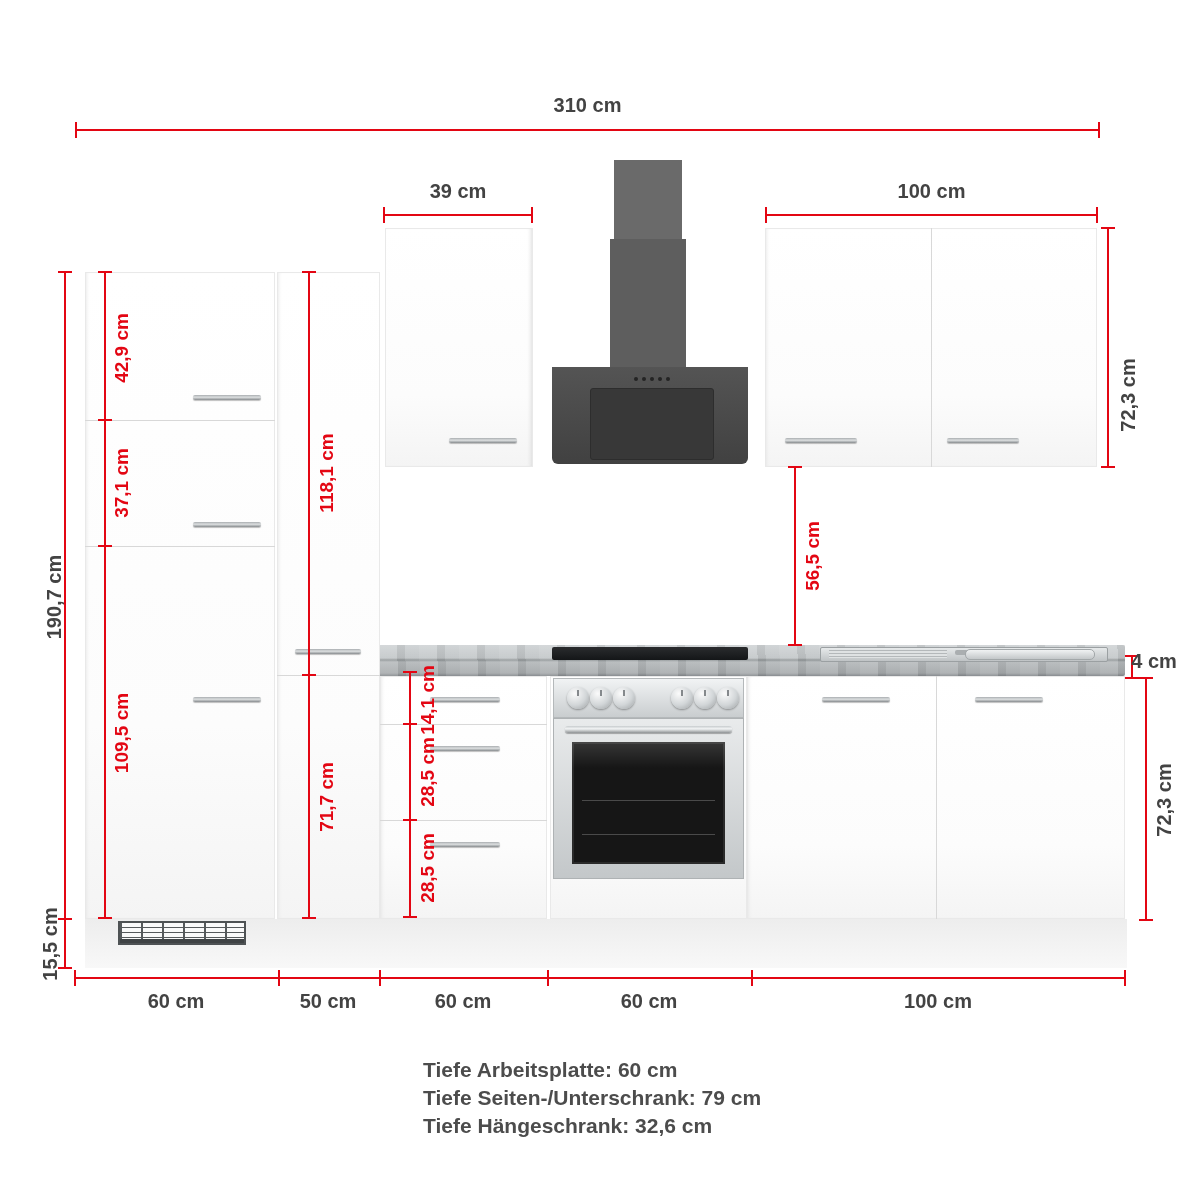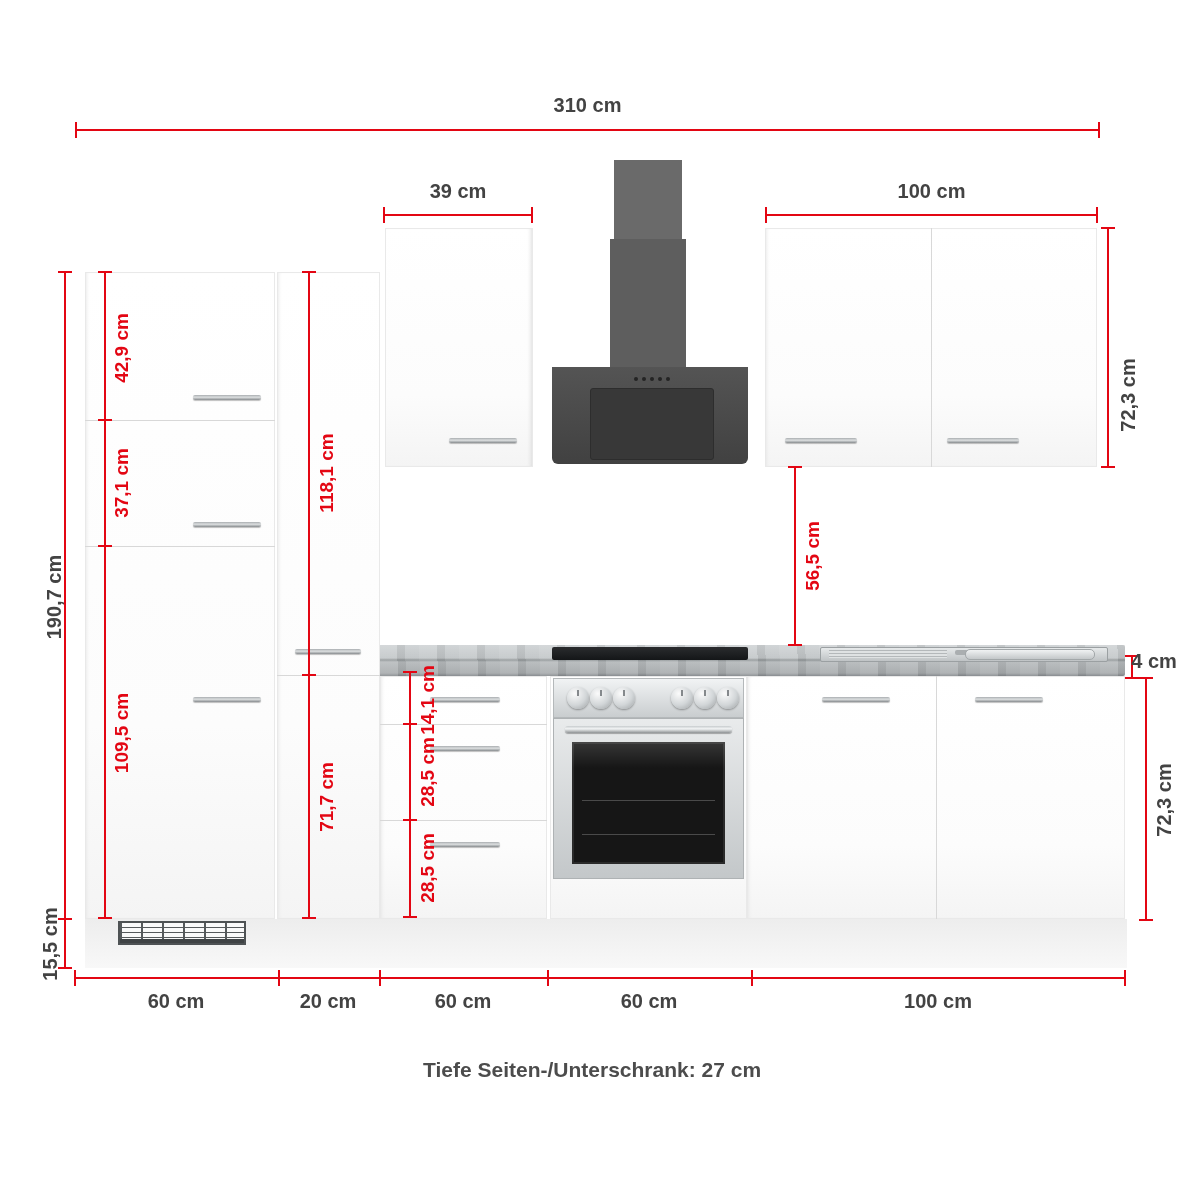--- a/index.html
+++ b/index.html
@@ -257,22 +257,24 @@
 
   <div class="dh" style="left:74px;top:977px;width:1052px;">
     <i style="left:0;"></i>
       <i style="left:204px;"></i>
       <i style="left:305px;"></i>
       <i style="left:473px;"></i>
       <i style="left:677px;"></i>
       <i style="left:1050px;"></i>
   </div>
   <div class="lab" style="left:116px;top:990px;width:120px;">60 cm</div>
-  <div class="lab" style="left:268px;top:990px;width:120px;">20 cm</div>
+  <div class="lab" style="left:268px;top:990px;width:120px;">50 cm</div>
   <div class="lab" style="left:403px;top:990px;width:120px;">60 cm</div>
   <div class="lab" style="left:589px;top:990px;width:120px;">60 cm</div>
   <div class="lab" style="left:878px;top:990px;width:120px;">100 cm</div>
 
   <div class="footer">
-    <div>Tiefe Seiten-/Unterschrank: 27 cm</div>
+    <div>Tiefe Arbeitsplatte: 60 cm</div>
+    <div>Tiefe Seiten-/Unterschrank: 79 cm</div>
+    <div>Tiefe Hängeschrank: 32,6 cm</div>
   </div>
 
 </div>
 
 </body></html>

